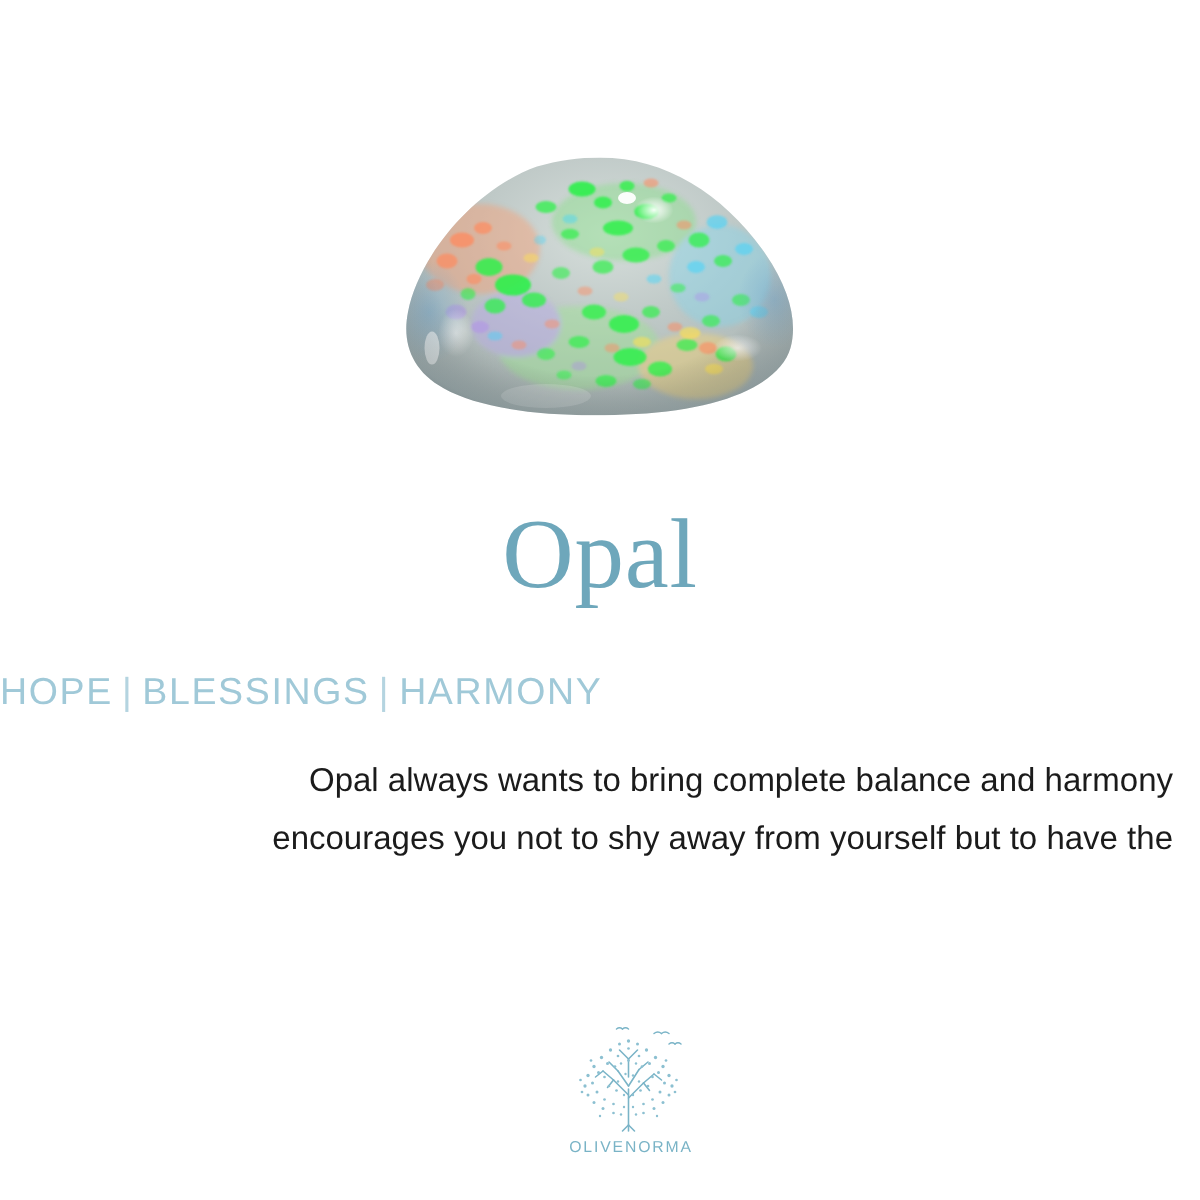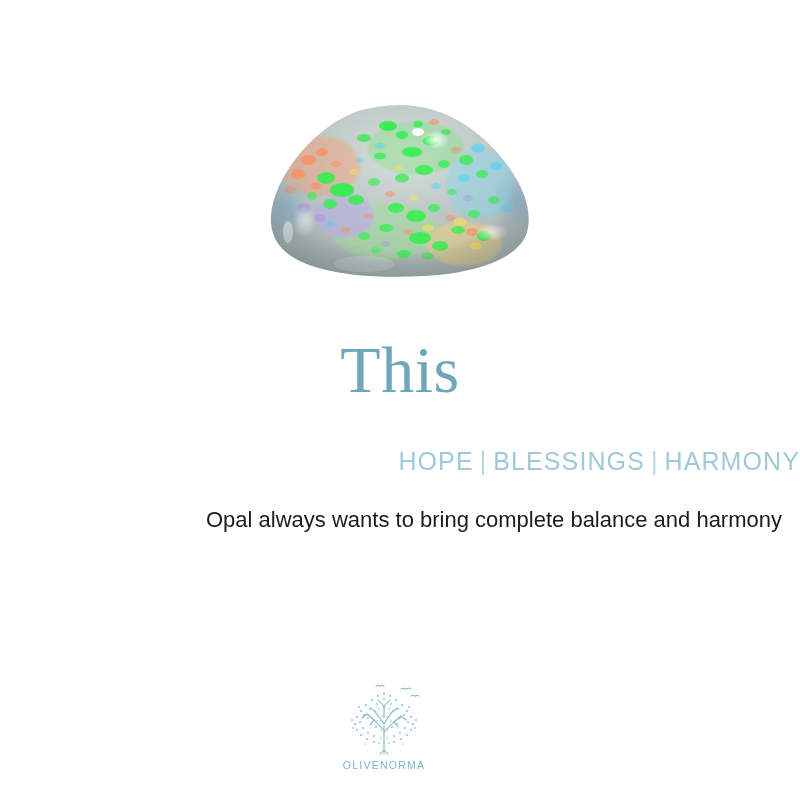--- a/index.html
+++ b/index.html
@@ -61,21 +61,21 @@
     color: #6ea7bb;
     letter-spacing: 0.5px;
   }
 
   
   .subtitle {
     position: absolute;
     left: 0;
     top: 446px;
     width: 800px;
-    text-align: right;
+    text-align: left;
     font-family: "Liberation Sans", "DejaVu Sans", sans-serif;
     font-size: 25px;
     line-height: 30px;
     font-weight: 300;
     color: #a0c9d8;
     letter-spacing: 1.1px;
     white-space: nowrap;
   }
   .subtitle .sep {
     color: #b4d4e0;
@@ -96,27 +96,27 @@
     color: #1b1b1b;
   }
   .body-copy .ln {
     display: block;
     white-space: nowrap;
   }
 
   
   .logo {
     position: absolute;
-    left: 334px;
+    left: 362px;
     top: 680px;
     width: 100px;
     height: 102px;
     display: flex;
     flex-direction: column;
-    align-items: center;
+    align-items: flex-end;
   }
   .logo-mark {
     display: block;
     width: 86px;
     height: 76px;
   }
   .logo-word {
     margin-top: 3px;
     font-family: "Liberation Sans", "DejaVu Sans", sans-serif;
     font-size: 10.5px;
@@ -280,28 +280,29 @@
           <ellipse cx="36" cy="118" rx="12" ry="16" fill="url(#hiSpot)" opacity=".55"></ellipse>
           <ellipse cx="20" cy="128" rx="5" ry="11" fill="#ffffff" opacity=".55"></ellipse>
           <ellipse cx="96" cy="160" rx="30" ry="8" fill="#ffffff" opacity=".18"></ellipse>
 
           <rect x="0" y="0" width="264" height="174" fill="url(#rimShade)"></rect>
         </g>
       </svg>
     </div>
   </div>
 
-  <div class="title">This</div>
+  <div class="title">Opal</div>
 
   <div class="subtitle">
     <span>HOPE</span><span class="sep">|</span><span>BLESSINGS</span><span class="sep">|</span><span>HARMONY</span>
   </div>
 
   <div class="body-copy">
     <span class="ln">Opal always wants to bring complete balance and harmony</span>
+    <span class="ln">encourages you not to shy away from yourself but to have the</span>
   </div>
 
   <div class="logo">
     <svg class="logo-mark" viewBox="0 0 86 76" xmlns="http://www.w3.org/2000/svg">
       <g stroke="#7ab4c7" stroke-width="1.05" fill="none" stroke-linecap="round">
 
         <path d="M43 74 L43 46"></path>
         <path d="M43 70 L39 74"></path>
         <path d="M43 70 L47 74"></path>
 

